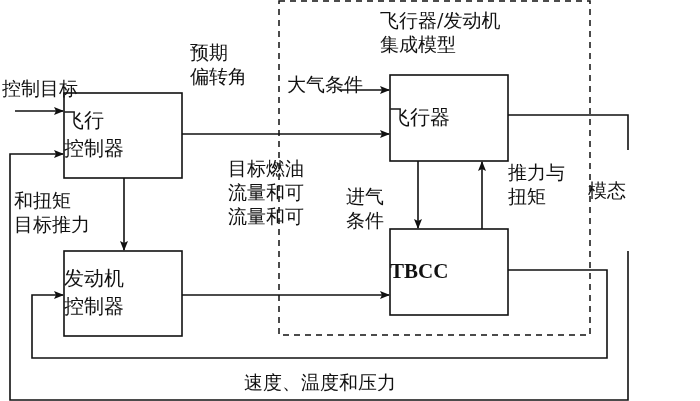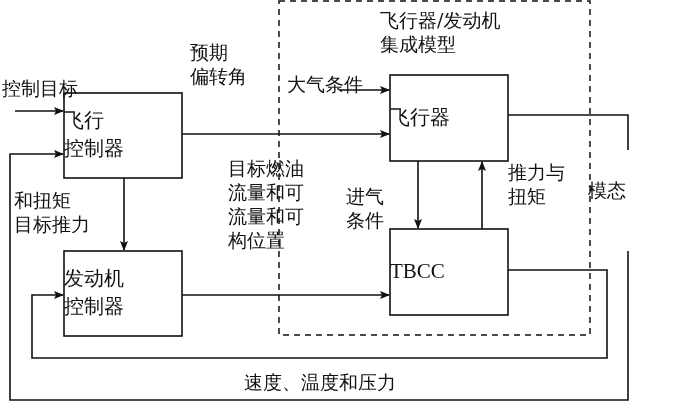--- a/index.html
+++ b/index.html
@@ -2,21 +2,21 @@
 <html><head>
 <meta charset="utf-8">
 <style>
   html, body { margin: 0; padding: 0; background: #ffffff; }
   body { width: 700px; height: 401px; position: relative; overflow: hidden;
          font-family: "DejaVu Serif", "Liberation Serif", serif; color: #111; }
   svg.diagram { position: absolute; left: 0; top: 0; }
   .lbl { position: absolute; font-size: 19px; line-height: 24px; text-align: left; white-space: nowrap; color: #111; }
   .left { text-align: left; margin-top: 22px; }
   .box-text { font-size: 20px; line-height: 28px; }
-  .tbcc { font-family: "Liberation Serif", "DejaVu Serif", serif; font-size: 21px; }
+  .tbcc { font-family: "Liberation Serif", "DejaVu Serif", serif; font-size: 21px; font-weight: bold; }
   .it { font-style: italic; font-family: "Liberation Serif", serif; }
 </style>
 </head>
 <body>
 
 <svg class="diagram" width="700" height="401" viewBox="0 0 700 401">
   <defs>
     <marker id="arr" markerWidth="10" markerHeight="8" refX="9" refY="4" orient="auto" markerUnits="userSpaceOnUse">
       <path d="M0,0 L10,4 L0,8 L2,4 Z" fill="#111"></path>
     </marker>
@@ -76,21 +76,20 @@
 
 <div class="lbl" style="left:14px; top:188px; width:100px;">
   <div>和扭矩</div>
   <div>目标推力</div>
 </div>
 
 <div class="lbl" style="left:228px; top:156px; width:106px;">
   <div>目标燃油</div>
   <div>流量和可</div>
   <div>流量和可</div>
-  <div>构位置</div>
 </div>
 
 <div class="lbl" style="left:346px; top:172px; width:50px;margin-top:12px;">
   <div>进气</div>
   <div>条件</div>
 </div>
 
 <div class="lbl" style="left:508px; top:160px; width:76px;">
   <div>推力与</div>
   <div>扭矩</div>

